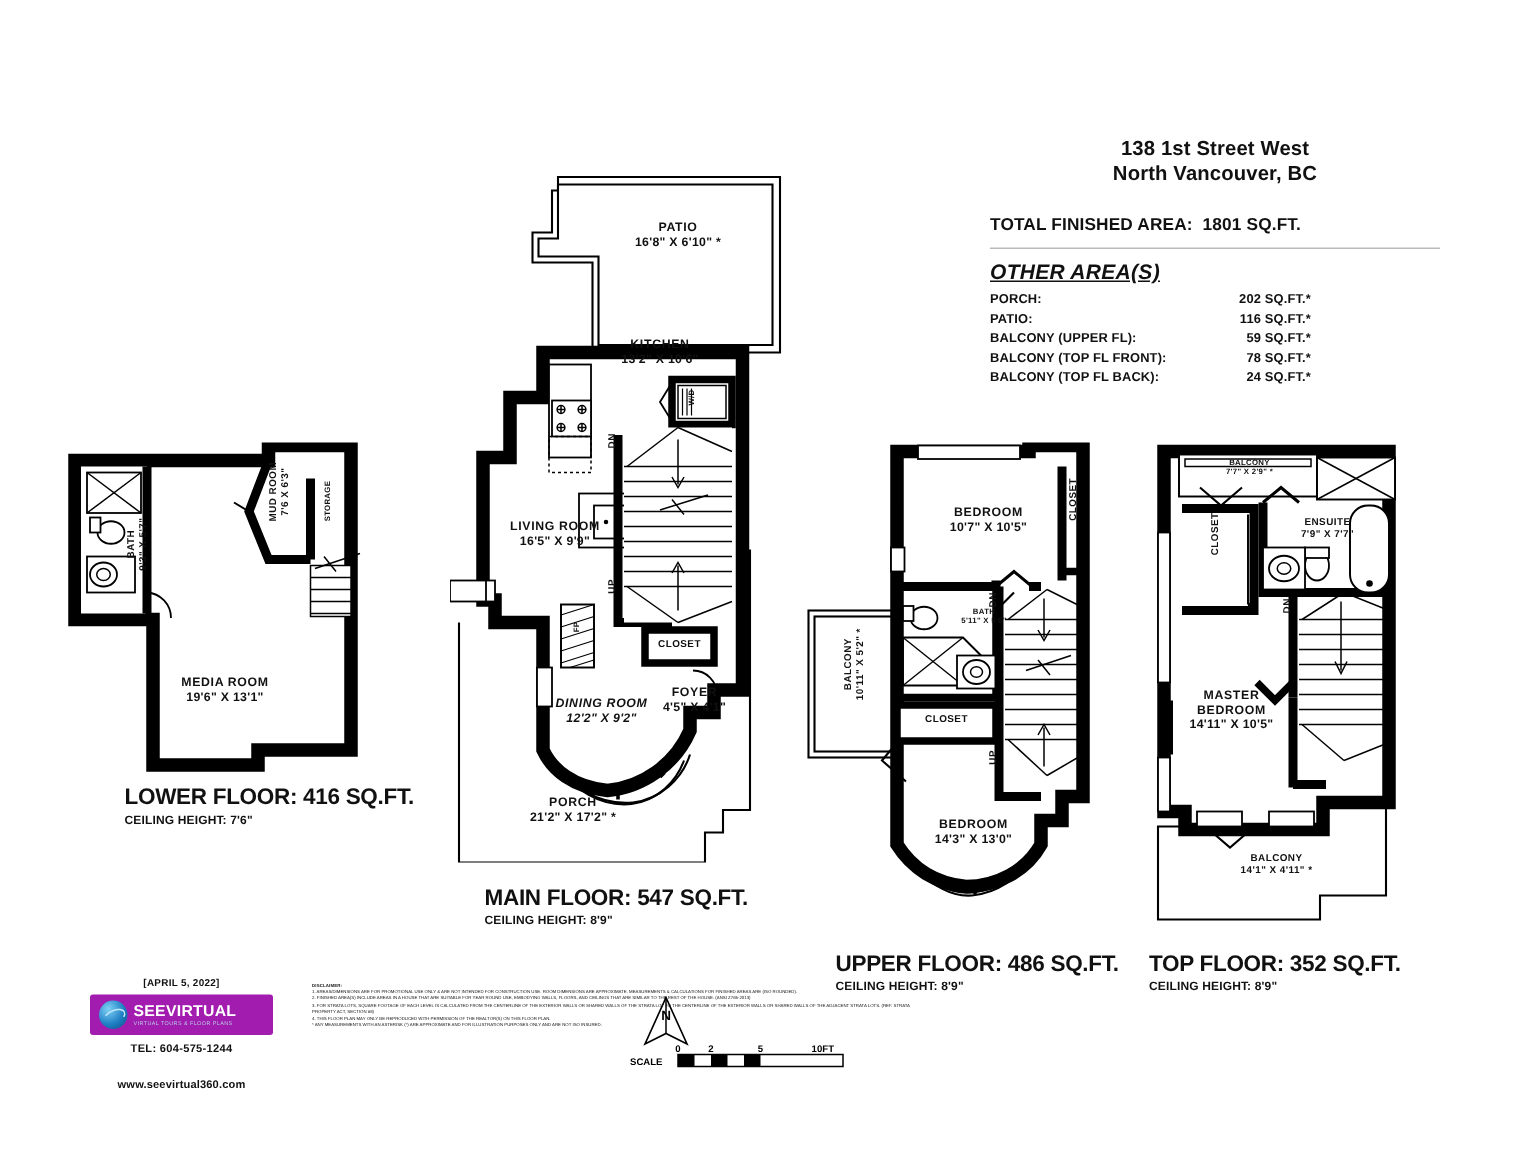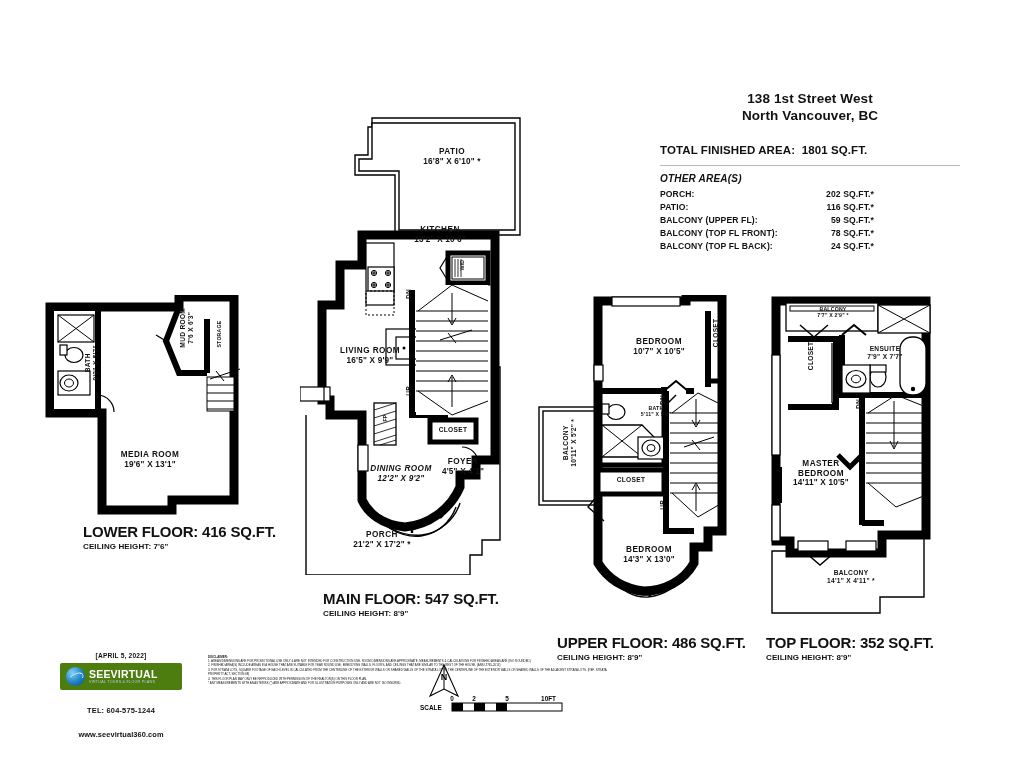--- a/index.html
+++ b/index.html
@@ -8,48 +8,48 @@
     width:1024px;height:768px;position:relative;overflow:hidden;
     font-family:"Liberation Sans","DejaVu Sans",sans-serif;
     color:#111;
   }
   .abs{position:absolute;}
   
   #header{left:660px;top:90px;width:300px;}
   #header .addr{font-size:13.5px;font-weight:bold;text-align:center;line-height:17px;letter-spacing:.1px;}
   #header .total{margin-top:20px;font-size:11.5px;font-weight:bold;letter-spacing:.1px;}
   #header hr{border:0;border-top:1px solid #b9b9b9;margin:9px 0 7px 0;}
-  #header .otherlbl{font-size:10px;font-style:italic;font-weight:bold;letter-spacing:.2px;margin-bottom:3px;}
+  #header .otherlbl{font-size:14px;font-style:italic;font-weight:bold;letter-spacing:.2px;margin-bottom:3px;text-decoration:underline;}
   #header table{border-collapse:collapse;width:214px;font-size:8.6px;font-weight:bold;letter-spacing:.1px;}
   #header table td{padding:1.6px 0;}
   #header table td.v{text-align:right;white-space:nowrap;}
   
   .plan{position:absolute;}
   .plan svg{display:block;}
   .rlabel{position:absolute;text-align:center;font-weight:bold;line-height:1.18;pointer-events:none;}
   .rname{font-size:8.2px;letter-spacing:.45px;}
   .rdim{font-size:8.2px;letter-spacing:.2px;}
   .small .rname,.small .rdim{font-size:6.6px;letter-spacing:.3px;}
   .tiny .rname,.tiny .rdim{font-size:5.2px;letter-spacing:.2px;}
   .rot90{transform:rotate(-90deg);}
   
   .cap{position:absolute;}
   .cap .t{font-size:15px;font-weight:bold;letter-spacing:-.2px;white-space:nowrap;}
   .cap .s{font-size:8px;font-weight:bold;letter-spacing:.1px;margin-top:2px;white-space:nowrap;}
   
   #footer{position:absolute;left:60px;top:652px;width:520px;}
   .stamp{font-size:6.6px;font-weight:bold;letter-spacing:.2px;text-align:center;width:122px;}
-  .logo{width:122px;height:27px;background:#4d7c0f;border-radius:2px;margin-top:4px;position:relative;overflow:hidden;}
+  .logo{width:122px;height:27px;background:#a21caf;border-radius:2px;margin-top:4px;position:relative;overflow:hidden;}
   .logo .ball{position:absolute;left:6px;top:4px;width:19px;height:19px;border-radius:50%;
     background:radial-gradient(circle at 33% 30%,#7fd2f5 0%,#1f7fc4 55%,#0c4b85 100%);}
   .logo .ball:after{content:"";position:absolute;left:3px;top:6px;width:13px;height:7px;border-radius:50%;
     border:1.5px solid #bfe8fb;border-left-color:transparent;border-bottom-color:transparent;transform:rotate(-22deg);}
   .logo .w1{position:absolute;left:29px;top:5px;font-size:10.5px;font-weight:bold;color:#fff;letter-spacing:.2px;}
   .logo .w2{position:absolute;left:29px;top:17px;font-size:3.6px;color:#b9cfe6;letter-spacing:.3px;}
-  .tel{font-size:7.4px;font-weight:bold;letter-spacing:.2px;text-align:center;width:122px;margin-top:16px;}
+  .tel{font-size:7.4px;font-weight:bold;letter-spacing:.2px;text-align:center;width:122px;margin-top:4px;}
   .site{font-size:7.4px;font-weight:bold;letter-spacing:.1px;text-align:center;width:122px;margin-top:15px;}
   .disc{position:absolute;left:148px;top:3px;width:400px;}
   .disc .h{font-size:2.9px;font-weight:bold;letter-spacing:.1px;}
   .disc p{margin:0;font-size:2.9px;line-height:4.4px;letter-spacing:0px;}
   
   #compass{position:absolute;left:424px;top:663px;}
   #scalebar{position:absolute;left:420px;top:694px;}
 </style>
 </head>
 <body>

